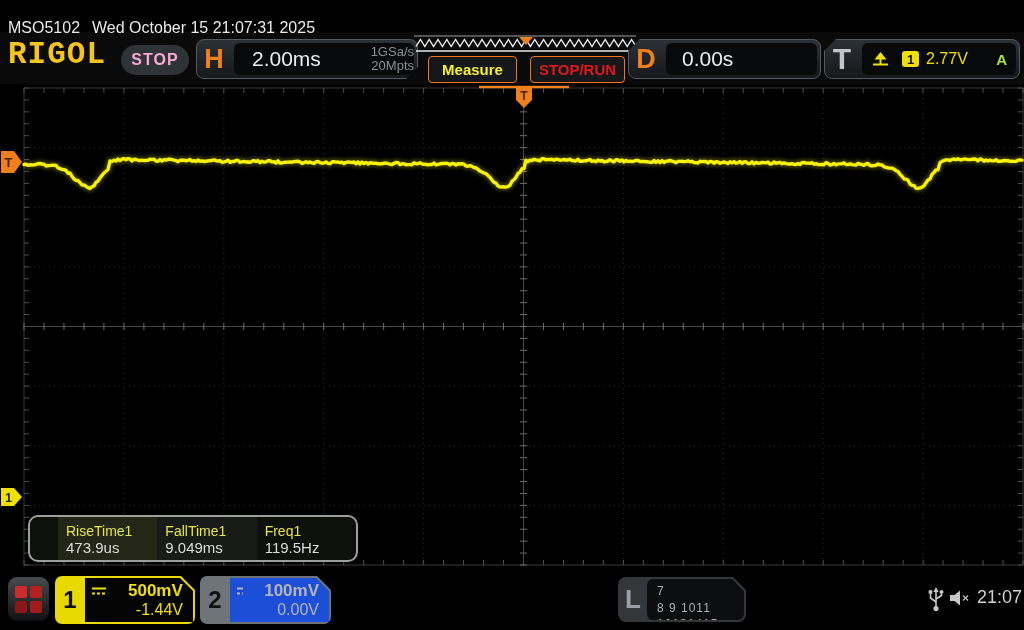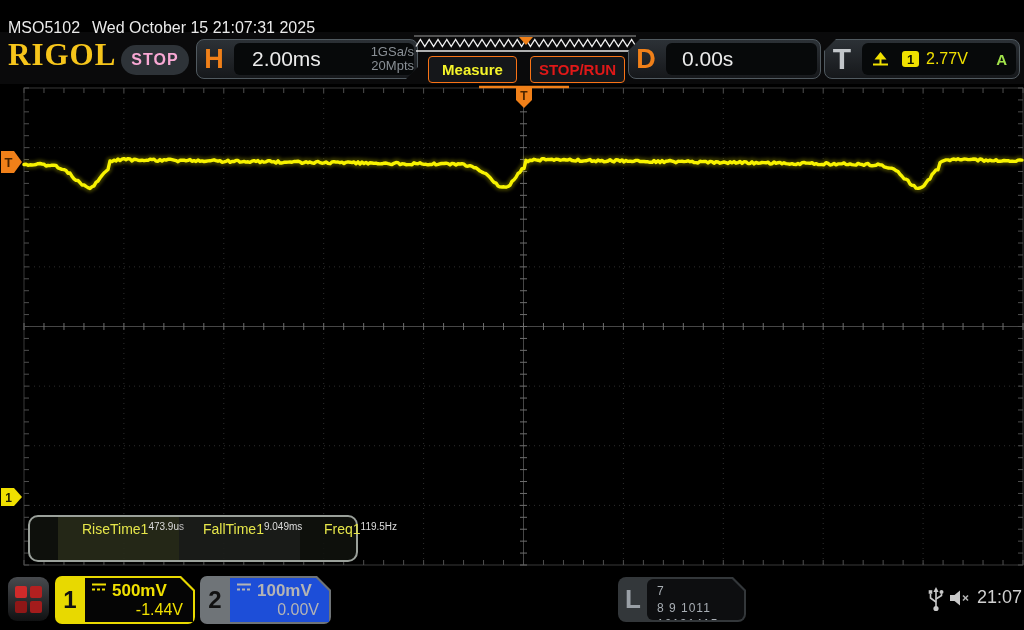--- a/index.html
+++ b/index.html
@@ -4,21 +4,21 @@
 <style>
   html,body{margin:0;padding:0;background:#000;}
   body{width:1024px;height:630px;position:relative;overflow:hidden;
        font-family:"Liberation Sans",sans-serif;-webkit-font-smoothing:antialiased;}
   .abs{position:absolute;}
   
   #titlebar{left:0;top:12px;width:1024px;height:32px;color:#eaeaea;font-size:16px;
             display:flex;align-items:center;gap:12px;padding-left:8px;box-sizing:border-box;z-index:6;}
   
   #toolbar{left:0;top:32px;width:1024px;height:52px;background:#0a0a0b;z-index:5;}
-  #logo{left:8px;top:6px;font-family:Liberation Serif, serif;font-weight:bold;font-size:31px;
+  #logo{left:8px;top:6px;font-family:Liberation Mono, monospace;font-weight:bold;font-size:31px;
         color:#f6c51b;letter-spacing:1px;line-height:34px;}
   #stop-badge{left:121px;top:13px;width:68px;height:30px;border-radius:16px;background:#2e3338;
               display:flex;align-items:center;justify-content:center;color:#f9a8d4;
               font-weight:bold;font-size:16px;letter-spacing:1px;}
   .panel{background:linear-gradient(#2c3136,#16181b);border:1px solid #515a60;border-radius:8px;
          display:flex;align-items:center;box-sizing:border-box;}
   .cut-br{clip-path:polygon(0 0,100% 0,100% calc(100% - 12px),calc(100% - 12px) 100%,0 100%);}
   .cut-tl{clip-path:polygon(12px 0,100% 0,100% 100%,0 100%,0 12px);}
   .panel .plabel{font-weight:bold;font-size:27px;width:34px;text-align:center;flex:0 0 auto;}
   .panel .pinner{flex:1;height:32px;margin:0 3px;background:#07090a;border-radius:6px;
@@ -41,39 +41,39 @@
            align-items:center;justify-content:center;font-weight:bold;font-size:15px;}
   #measure-btn{left:428px;top:24px;width:87px;height:25px;color:#f4f42a;}
   #stoprun-btn{left:530px;top:24px;width:93px;height:25px;color:#e01818;}
   
   #scope-svg{left:0;top:0;width:1024px;height:630px;z-index:1;}
   .marker{z-index:4;pointer-events:auto;}
   
   #measure-box{left:28px;top:515px;width:330px;height:47px;z-index:4;box-sizing:border-box;
                background:rgba(16,18,14,0.88);border:2px solid #9aa09a;border-radius:10px;
                display:flex;align-items:stretch;padding-left:28px;}
-  .meas-col{width:97px;padding:4px 0 2px 24px;display:flex;flex-direction:row;justify-content:space-between;}
+  .meas-col{width:97px;padding:4px 0 2px 8px;display:flex;flex-direction:column;justify-content:center;}
   .meas-col.sel1{background:rgba(95,100,55,0.28);}
   .meas-col.sel2{background:rgba(70,70,70,0.22);}
   .meas-label{color:#e6e64a;font-size:14px;}
-  .meas-value{color:#dcdcdc;font-size:10px;}
+  .meas-value{color:#dcdcdc;font-size:15px;}
   
   #bottombar{left:0;top:570px;width:1024px;height:60px;background:#000;z-index:5;}
   #menu-tile{left:8px;top:7px;width:41px;height:44px;border-radius:9px;
              background:linear-gradient(#474a4e,#101112);display:flex;align-items:center;justify-content:center;}
   #menu-tile .grid{display:grid;grid-template-columns:12px 12px;grid-template-rows:12px 12px;gap:3px;}
   #menu-tile .sq{border-radius:2px;}
   .chblock{top:6px;height:48px;}
   .ch-outer{position:absolute;inset:0;clip-path:polygon(0 0,calc(100% - 14px) 0,100% 14px,100% 100%,0 100%);border-radius:7px;}
   .ch-inner{position:absolute;left:30px;top:2px;right:2px;bottom:2px;
             clip-path:polygon(0 0,calc(100% - 13px) 0,100% 13px,100% 100%,0 100%);
             display:flex;flex-direction:column;justify-content:center;box-sizing:border-box;padding:2px 10px 2px 6px;}
   .ch-tab{position:absolute;left:0;top:0;bottom:0;width:30px;display:flex;align-items:center;
           justify-content:center;font-weight:bold;font-size:24px;color:#111;}
-  .ch-row1{display:flex;align-items:flex-start;gap:5px;font-weight:bold;font-size:17px;line-height:1.15;}
+  .ch-row1{display:flex;align-items:center;gap:21px;font-weight:bold;font-size:17px;line-height:1.15;}
   .ch-row2{text-align:right;font-size:16px;line-height:1.15;}
   #ch1-block{left:55px;width:140px;}
   #ch1-block .ch-outer{background:#e8d900;}
   #ch1-block .ch-inner{background:#050505;color:#f0e000;}
   #ch2-block{left:200px;width:131px;}
   #ch2-block .ch-outer{background:#6f7478;}
   #ch2-block .ch-inner{background:#1d4ed8;color:#b4b4b4;}
   #la-block{left:618px;top:7px;width:128px;height:45px;background:#33373a;border-radius:8px;
             clip-path:polygon(0 0,calc(100% - 13px) 0,100% 13px,100% 100%,0 100%);}
   #la-label{position:absolute;left:0;top:0;bottom:0;width:30px;display:flex;align-items:center;

